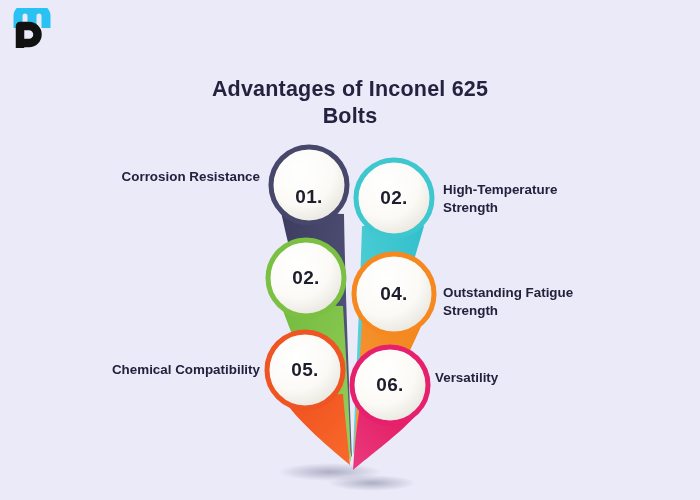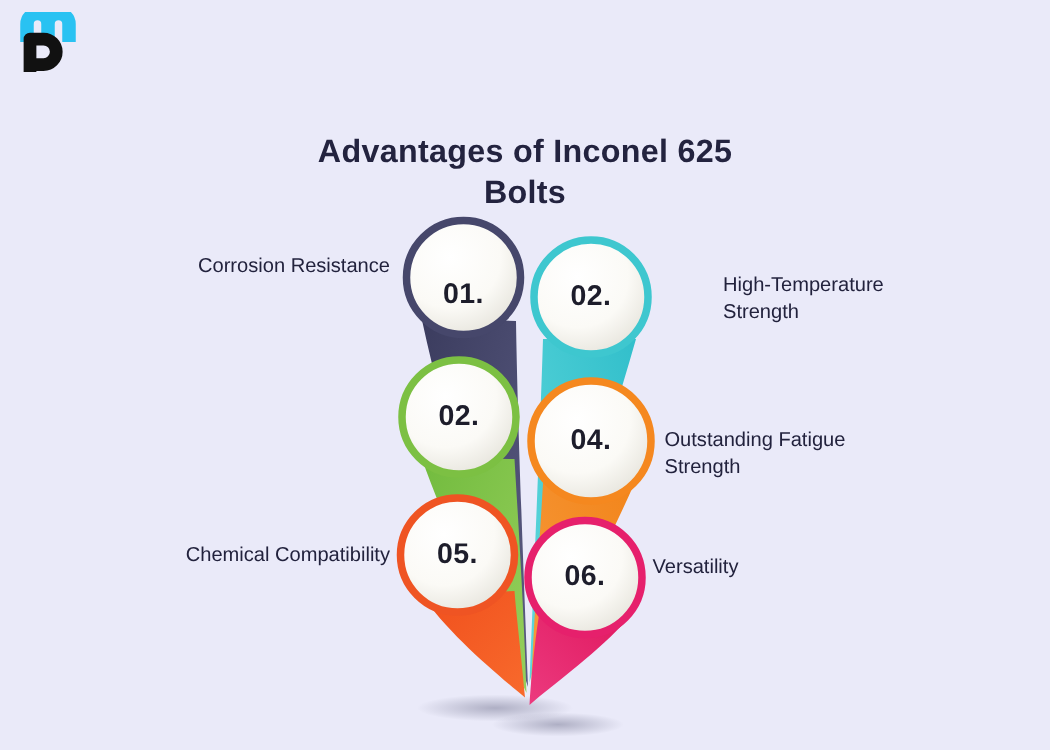--- a/index.html
+++ b/index.html
@@ -12,41 +12,42 @@
   #stage{position:absolute;left:0;top:0;width:700px;height:500px;}
 
   
   .logo{position:absolute;left:10px;top:8px;width:46px;height:44px;}
 
   
   .title{
     position:absolute;left:130px;top:76px;width:440px;
     text-align:center;
     font-size:21.5px;font-weight:bold;letter-spacing:.2px;
-    line-height:27px;color:#23233f;margin-top:12px;
+    line-height:27px;color:#23233f;
   }
 
   
   svg.pins{position:absolute;left:0;top:0;width:700px;height:500px;}
 
   
   .num{
     position:absolute;
     font-size:19px;font-weight:bold;color:#1d1d2b;
     letter-spacing:.3px;
     text-align:center;
     pointer-events:none;
   }
 
   
   .label{
     position:absolute;
     font-size:13.4px;
     line-height:17.5px;
     color:#22223d;
+    font-weight:bold;
   }
   .label.left{text-align:right;}
   .label.right{text-align:left;}
 </style>
 </head>
 <body style="background: rgb(234, 234, 249);">
 
 <div id="stage">
 
   <div class="logo">
@@ -125,21 +126,21 @@
 
   <div class="num" style="left:279px;top:186px;width:60px;">01.</div>
   <div class="num" style="left:364px;top:187px;width:60px;">02.</div>
   <div class="num" style="left:276px;top:267px;width:60px;">02.</div>
   <div class="num" style="left:364px;top:283px;width:60px;">04.</div>
   <div class="num" style="left:275px;top:359px;width:60px;text-align:center;">05.</div>
   <div class="num" style="left:360px;top:374px;width:60px;">06.</div>
 
   <div class="label left" style="left:60px;top:168px;width:200px;">Corrosion Resistance</div>
 
-  <div class="label right" style="left:443px;top:181px;width:160px;margin-left:39px;">High-Temperature Strength</div>
+  <div class="label right" style="left:443px;top:181px;width:160px;">High-Temperature Strength</div>
 
 
   <div class="label right" style="left:443px;top:284px;width:165px;">Outstanding Fatigue Strength</div>
 
   <div class="label left" style="left:55px;top:361px;width:205px;">Chemical Compatibility</div>
 
   <div class="label right" style="left:435px;top:369px;width:160px;">Versatility</div>
 
 </div>
 

